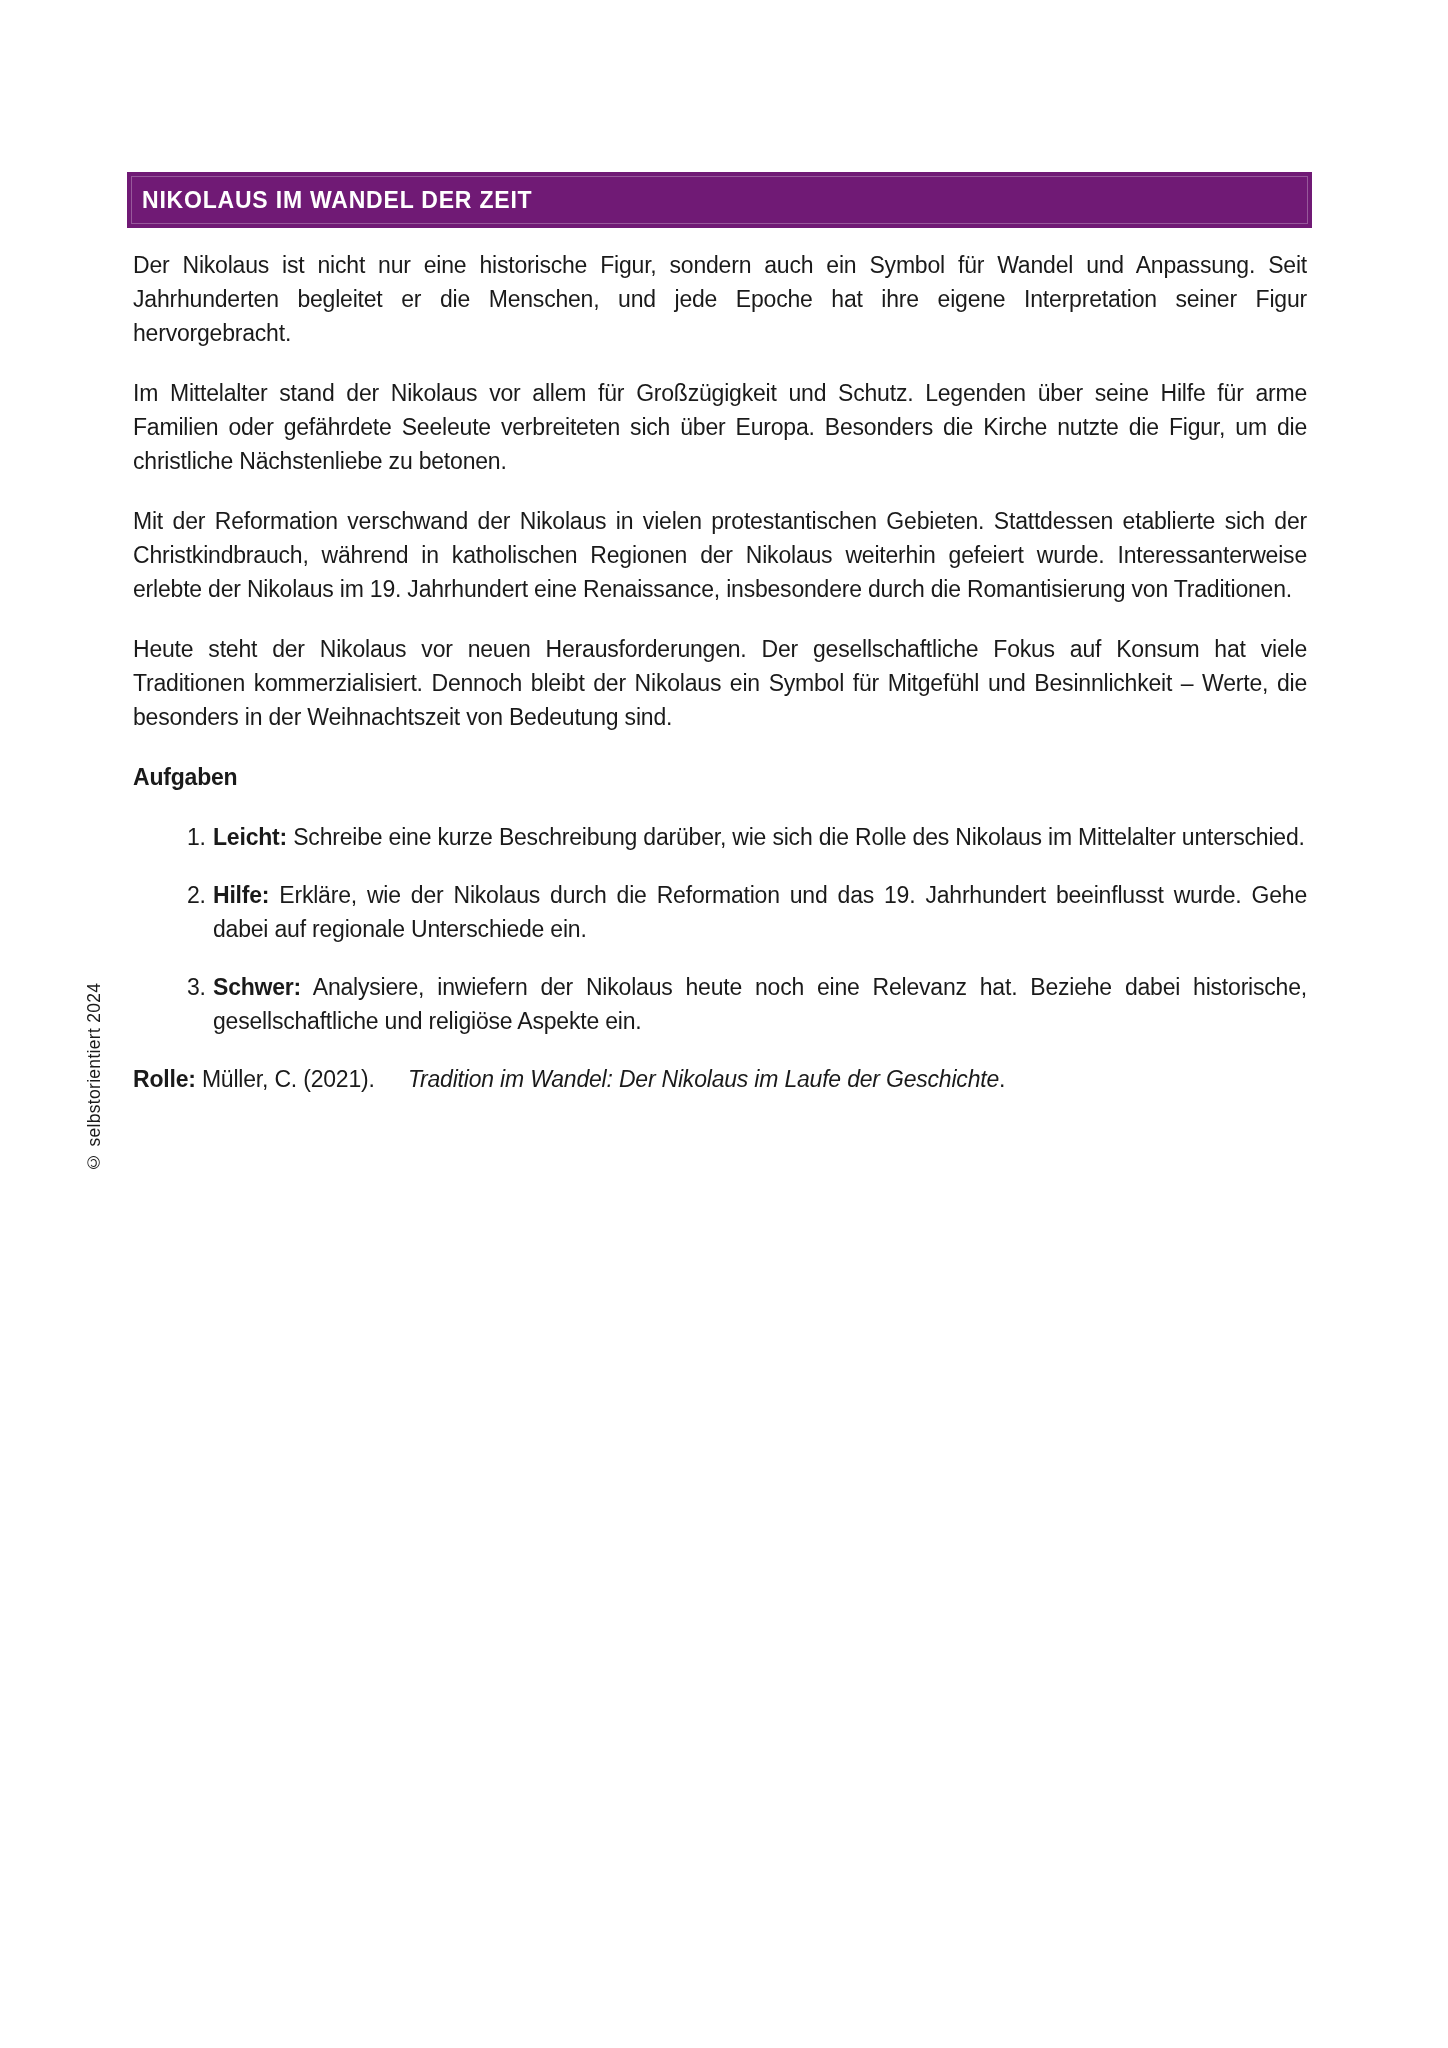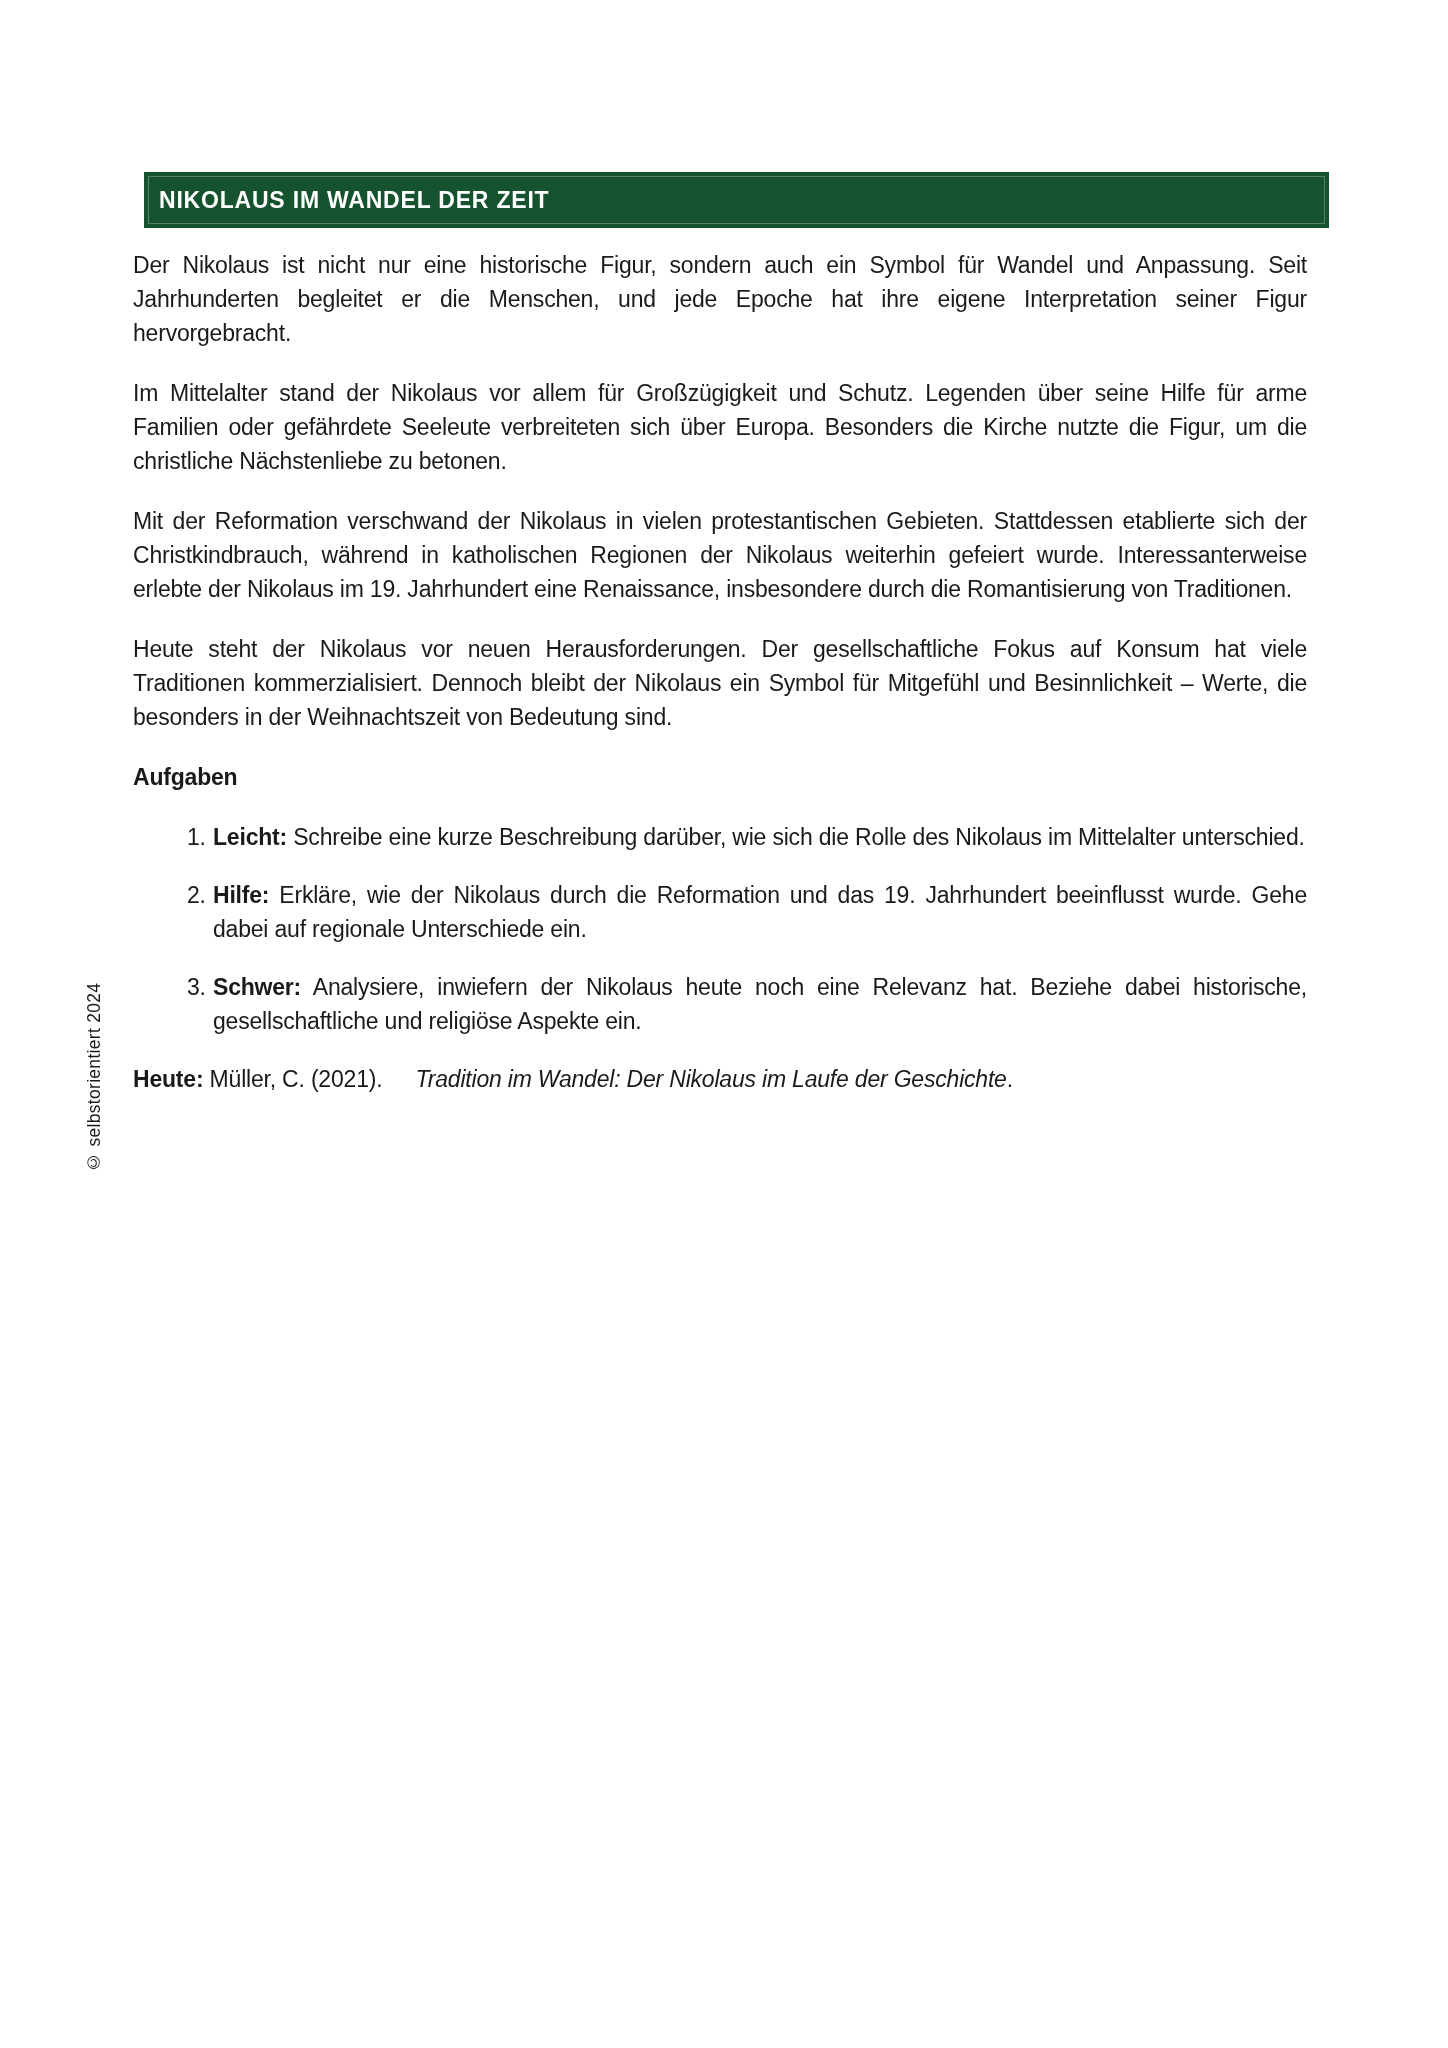--- a/index.html
+++ b/index.html
@@ -116,21 +116,21 @@
     color: #1a1a1a;
     white-space: nowrap;
   }
 </style>
 </head>
 <body>
 
 <div class="page">
 
 
-  <div class="banner" style="background-color: #14532d; margin-left: 17px;">
+  <div class="banner" style="background-color: #701a75;">
     <div class="banner-inner-border"></div>
     <span class="banner-title" style="color: rgb(255, 255, 255);">NIKOLAUS IM WANDEL DER ZEIT</span>
   </div>
 
   <div class="content">
 
     <p class="para">Der Nikolaus ist nicht nur eine historische Figur, sondern auch ein Symbol für Wandel und Anpassung. Seit Jahrhunderten begleitet er die Menschen, und jede Epoche hat ihre eigene Interpretation seiner Figur hervorgebracht.</p>
 
     <p class="para">Im Mittelalter stand der Nikolaus vor allem für Großzügigkeit und Schutz. Legenden über seine Hilfe für arme Familien oder gefährdete Seeleute verbreiteten sich über Europa. Besonders die Kirche nutzte die Figur, um die christliche Nächstenliebe zu betonen.</p>
 
@@ -152,21 +152,21 @@
       <span>Erkläre, wie der Nikolaus durch die Reformation und das 19. Jahrhundert beeinflusst wurde. Gehe dabei auf regionale Unterschiede ein.</span>
     </div>
 
     <div class="task">
       <span class="task-number">3.</span>
       <span class="bold">Schwer:</span>
       <span>Analysiere, inwiefern der Nikolaus heute noch eine Relevanz hat. Beziehe dabei historische, gesellschaftliche und religiöse Aspekte ein.</span>
     </div>
 
     <p class="source-line">
-      <span class="bold">Heute:</span>
+      <span class="bold">Rolle:</span>
       <span>Müller, C. (2021).</span>
       <span class="italic">Tradition im Wandel: Der Nikolaus im Laufe der Geschichte</span><span>.</span>
     </p>
 
   </div>
 
   <div class="copyright-vertical">© selbstorientiert 2024</div>
 
 </div>
 

